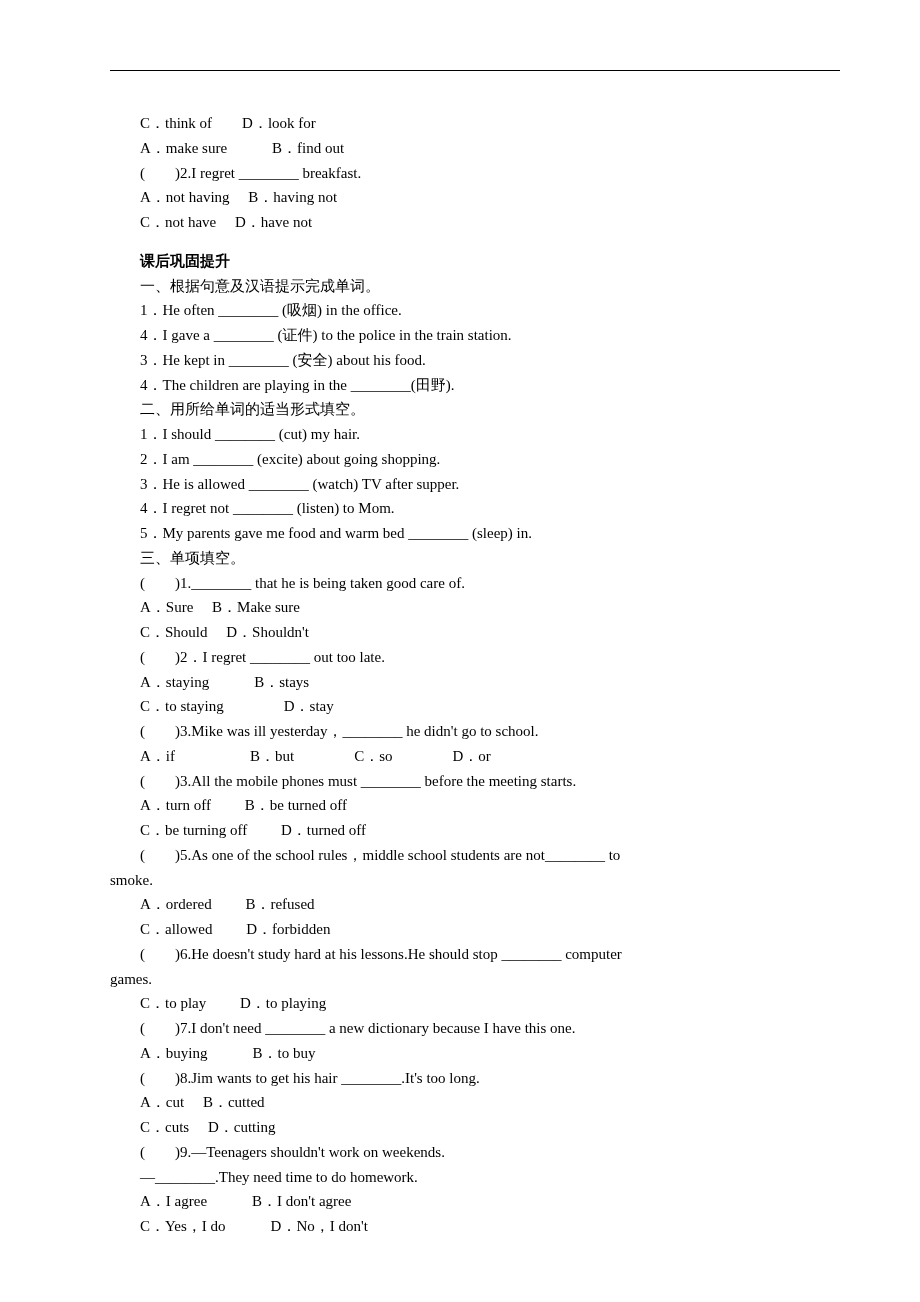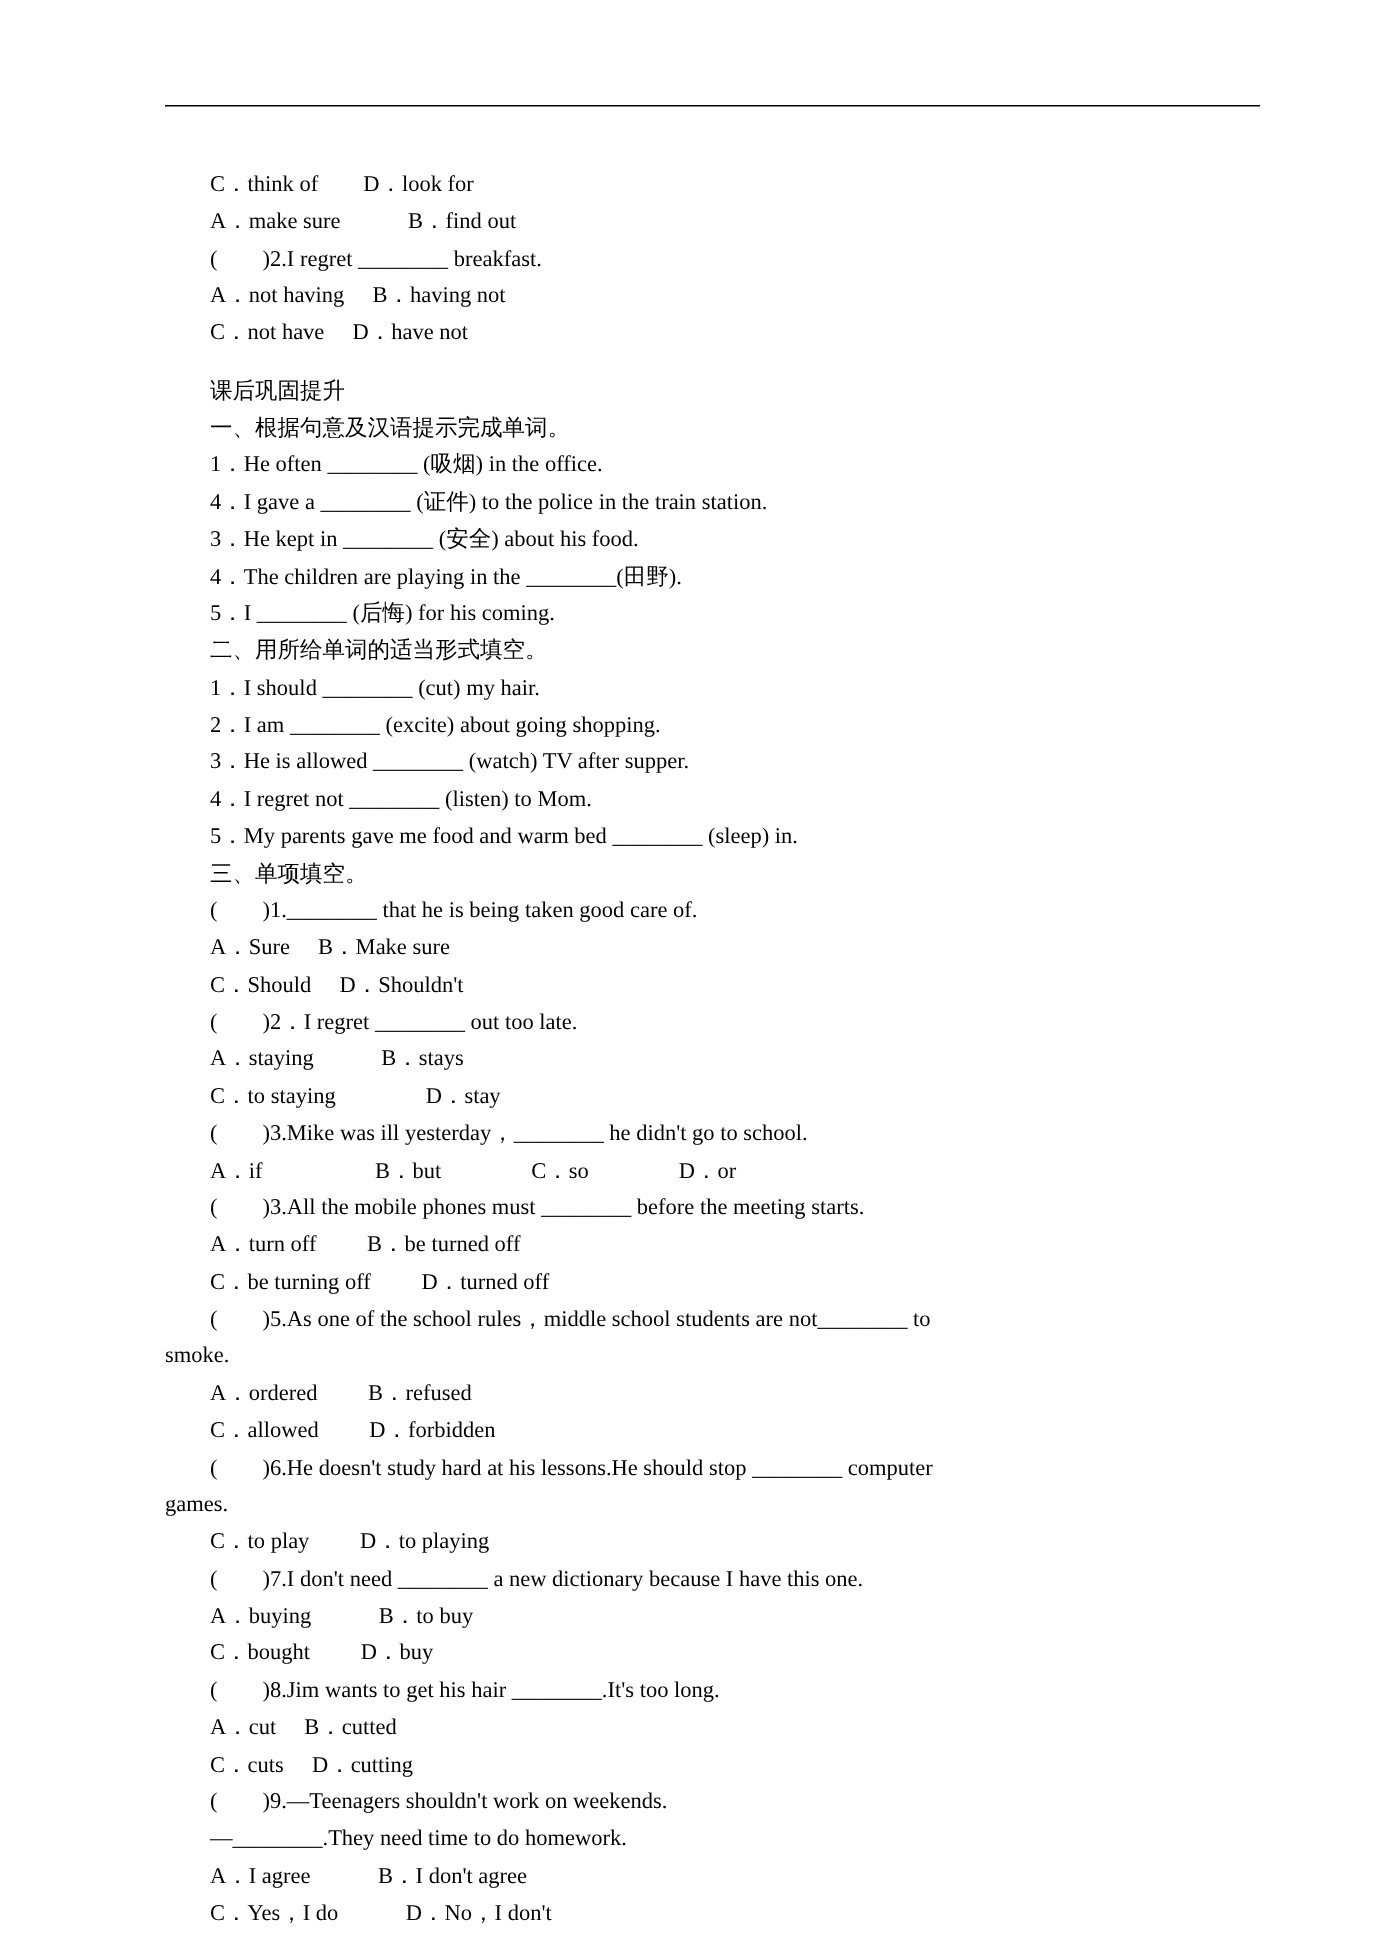--- a/index.html
+++ b/index.html
@@ -26,21 +26,21 @@
   .indent {
     text-indent: 2em;
     margin: 0;
   }
   .no-indent {
     text-indent: 0;
     margin: 0;
     padding-left: 0;
   }
   .bold {
-    font-weight: normal;
+    font-weight: bold;
   }
 </style>
 </head>
 <body>
 
 <div class="page">
   <hr class="hr-top">
 
   <p class="indent">C．think of　　D．look for</p>
   <p class="indent">A．make sure　　　B．find out</p>
@@ -48,21 +48,20 @@
   <p class="indent">A．not having　 B．having not</p>
   <p class="indent">C．not have　 D．have not</p>
 
   <p class="indent bold" style="margin-top:14px;">课后巩固提升</p>
 
   <p class="indent">一、根据句意及汉语提示完成单词。</p>
   <p class="indent">1．He often ________ (吸烟) in the office.</p>
   <p class="indent">4．I gave a ________ (证件) to the police in the train station.</p>
   <p class="indent">3．He kept in ________ (安全) about his food.</p>
   <p class="indent">4．The children are playing in the ________(田野).</p>
-  <p class="indent">5．I ________ (后悔) for his coming.</p>
 
   <p class="indent">二、用所给单词的适当形式填空。</p>
   <p class="indent">1．I should ________ (cut) my hair.</p>
   <p class="indent">2．I am ________ (excite) about going shopping.</p>
   <p class="indent">3．He is allowed ________ (watch) TV after supper.</p>
   <p class="indent">4．I regret not ________ (listen) to Mom.</p>
   <p class="indent">5．My parents gave me food and warm bed ________ (sleep) in.</p>
 
   <p class="indent">三、单项填空。</p>
   <p class="indent">(　　)1.________ that he is being taken good care of.</p>
@@ -78,21 +77,20 @@
   <p class="indent">C．be turning off　　 D．turned off</p>
   <p class="indent">(　　)5.As one of the school rules，middle school students are not________ to </p>
   <p class="no-indent">smoke.</p>
   <p class="indent">A．ordered　　 B．refused</p>
   <p class="indent">C．allowed　　 D．forbidden</p>
   <p class="indent">(　　)6.He doesn't study hard at his lessons.He should stop ________ computer </p>
   <p class="no-indent">games.</p>
   <p class="indent">C．to play　　 D．to playing</p>
   <p class="indent">(　　)7.I don't need ________ a new dictionary because I have this one.</p>
   <p class="indent">A．buying　　　B．to buy</p>
-  <p class="indent">C．bought　　 D．buy</p>
   <p class="indent">(　　)8.Jim wants to get his hair ________.It's too long.</p>
   <p class="indent">A．cut　 B．cutted</p>
   <p class="indent">C．cuts　 D．cutting</p>
   <p class="indent">(　　)9.—Teenagers shouldn't work on weekends.</p>
   <p class="indent">—________.They need time to do homework.</p>
   <p class="indent">A．I agree　　　B．I don't agree</p>
   <p class="indent">C．Yes，I do　　　D．No，I don't</p>
 
 </div>
 

